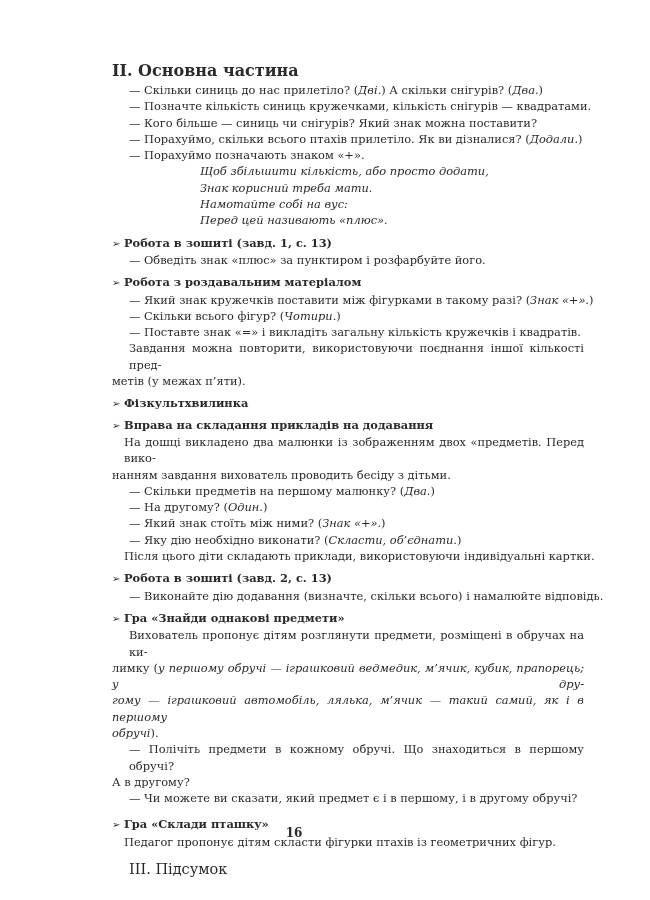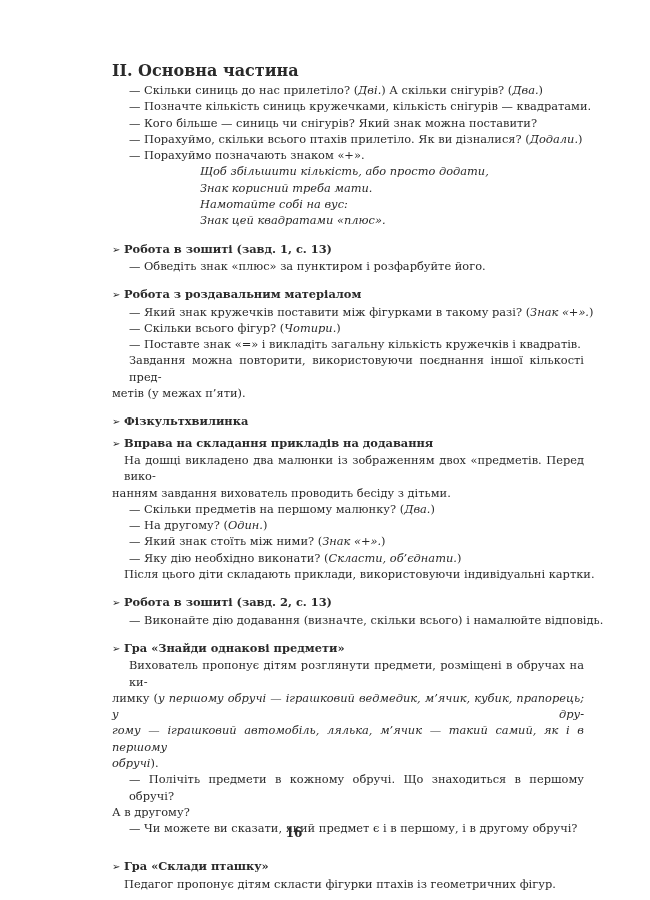--- a/index.html
+++ b/index.html
@@ -4,21 +4,21 @@
 <style>
   html, body { margin: 0; padding: 0; background: #ffffff; }
   body { width: 650px; height: 900px; position: relative; overflow: hidden;
          font-family: "DejaVu Serif", "Liberation Serif", serif; color: #2a2a2a; }
   .page { position: absolute; left: 112px; top: 62px; width: 472px; font-size: 11.4px; line-height: 16.3px; }
   .line { white-space: nowrap; }
   .ind { padding-left: 17px; }
   .just { text-align: justify; text-align-last: justify; white-space: normal; }
   .sec { font-weight: bold; font-size: 16px; line-height: 18px; margin-bottom: 2px; }
   .sec3 { font-weight: normal; font-size: 14.5px; line-height: 19px; margin-top: 10px; padding-left: 17px; }
-  .sub { font-weight: bold; margin-top: 12px; }
+  .sub { font-weight: bold; margin-top: 6px; }
   .sub .arr { font-weight: normal; display: inline-block; width: 12px; font-size: 10px; }
   .poem { padding-left: 88px; font-style: italic; }
   .subbody { padding-left: 12px; }
   i { font-style: italic; margin-top: 40px; }
   .pagenum { position: absolute; top: 826px; left: 0; width: 588px; text-align: center; font-weight: bold; font-size: 12px; }
 </style>
 </head>
 <body>
 
 <div class="page">
@@ -27,21 +27,21 @@
   <div>
     <div class="line ind"><span>— Скільки синиць до нас прилетіло? (</span><i>Дві.</i><span>) А скільки снігурів? (</span><i>Два.</i><span>)</span></div>
     <div class="line ind">— Позначте кількість синиць кружечками, кількість снігурів — квадратами.</div>
     <div class="line ind">— Кого більше — синиць чи снігурів? Який знак можна поставити?</div>
     <div class="line ind"><span>— Порахуймо, скільки всього птахів прилетіло. Як ви дізналися? (</span><i>Додали.</i><span>)</span></div>
     <div class="line ind">— Порахуймо позначають знаком «+».</div>
     <div class="poem">
       <div class="line">Щоб збільшити кількість, або просто додати,</div>
       <div class="line">Знак корисний треба мати.</div>
       <div class="line">Намотайте собі на вус:</div>
-      <div class="line">Знак цей квадратами «плюс».</div>
+      <div class="line">Перед цей називають «плюс».</div>
     </div>
   </div>
 
   <div class="sub line"><span class="arr">➢</span><span>Робота в зошиті (завд. 1, с. 13)</span></div>
   <div class="line ind">— Обведіть знак «плюс» за пунктиром і розфарбуйте його.</div>
 
   <div class="sub line"><span class="arr">➢</span><span>Робота з роздавальним матеріалом</span></div>
   <div class="line ind"><span>— Який знак кружечків поставити між фігурками в такому разі? (</span><i>Знак «+».</i><span>)</span></div>
   <div class="line ind"><span>— Скільки всього фігур? (</span><i>Чотири.</i><span>)</span></div>
   <div class="line ind">— Поставте знак «=» і викладіть загальну кількість кружечків і квадратів.</div>
@@ -64,20 +64,20 @@
 
   <div class="sub line"><span class="arr">➢</span><span>Гра «Знайди однакові предмети»</span></div>
   <div class="line ind just">Вихователь пропонує дітям розглянути предмети, розміщені в обручах на ки-</div>
   <div class="line just"><span>лимку (</span><i>у першому обручі — іграшковий ведмедик, м’ячик, кубик, прапорець; у дру-</i></div>
   <div class="line just"><i>гому — іграшковий автомобіль, лялька, м’ячик — такий самий, як і в першому</i></div>
   <div class="line"><i>обручі</i><span>).</span></div>
   <div class="line ind just">— Полічіть предмети в кожному обручі. Що знаходиться в першому обручі?</div>
   <div class="line">А в другому?</div>
   <div class="line ind">— Чи можете ви сказати, який предмет є і в першому, і в другому обручі?</div>
 
-  <div class="sub line" style="margin-top:22px"><span class="arr">➢</span><span>Гра «Склади пташку»</span></div>
+  <div class="sub line" style="margin-top:10px"><span class="arr">➢</span><span>Гра «Склади пташку»</span></div>
   <div class="line subbody">Педагог пропонує дітям скласти фігурки птахів із геометричних фігур.</div>
 
   <div class="sec3">III. Підсумок</div>
 
 </div>
 
 <div class="pagenum">16</div>
 
 </body></html>

